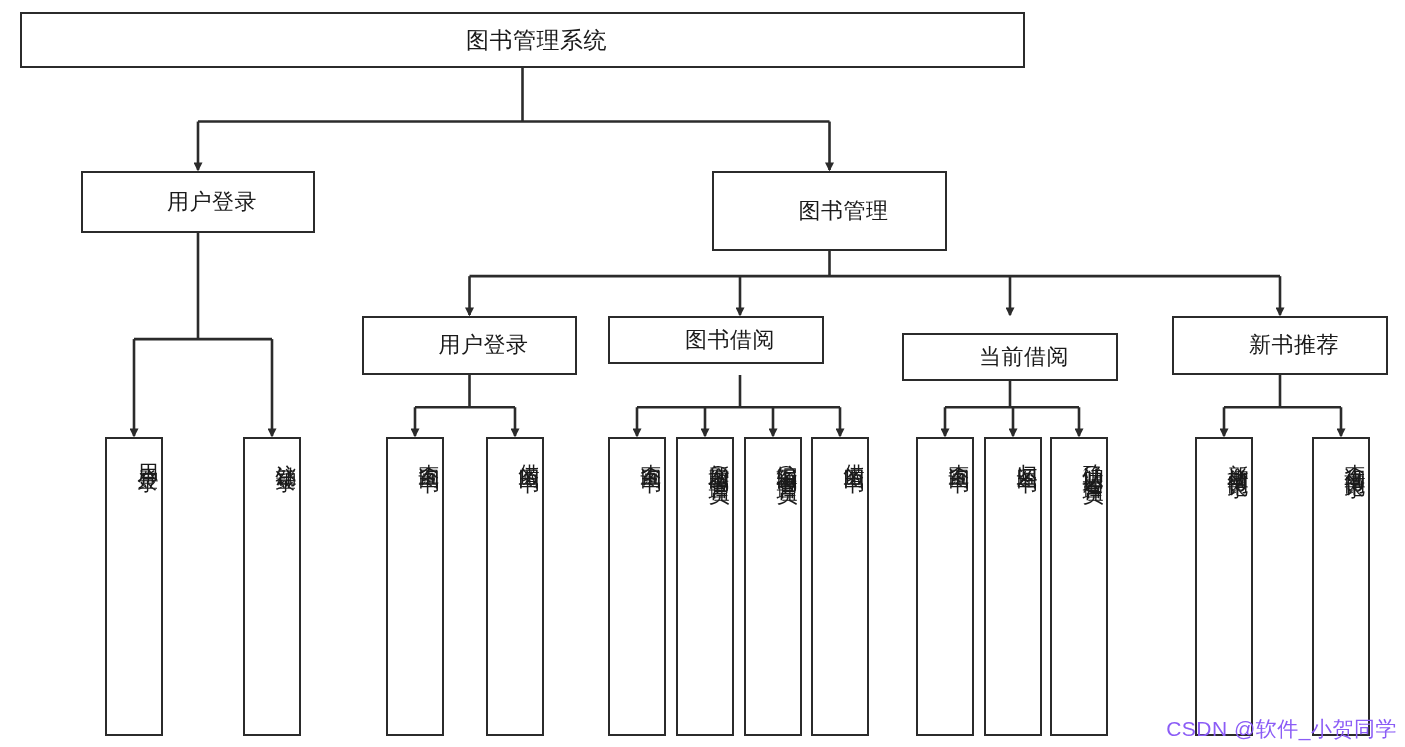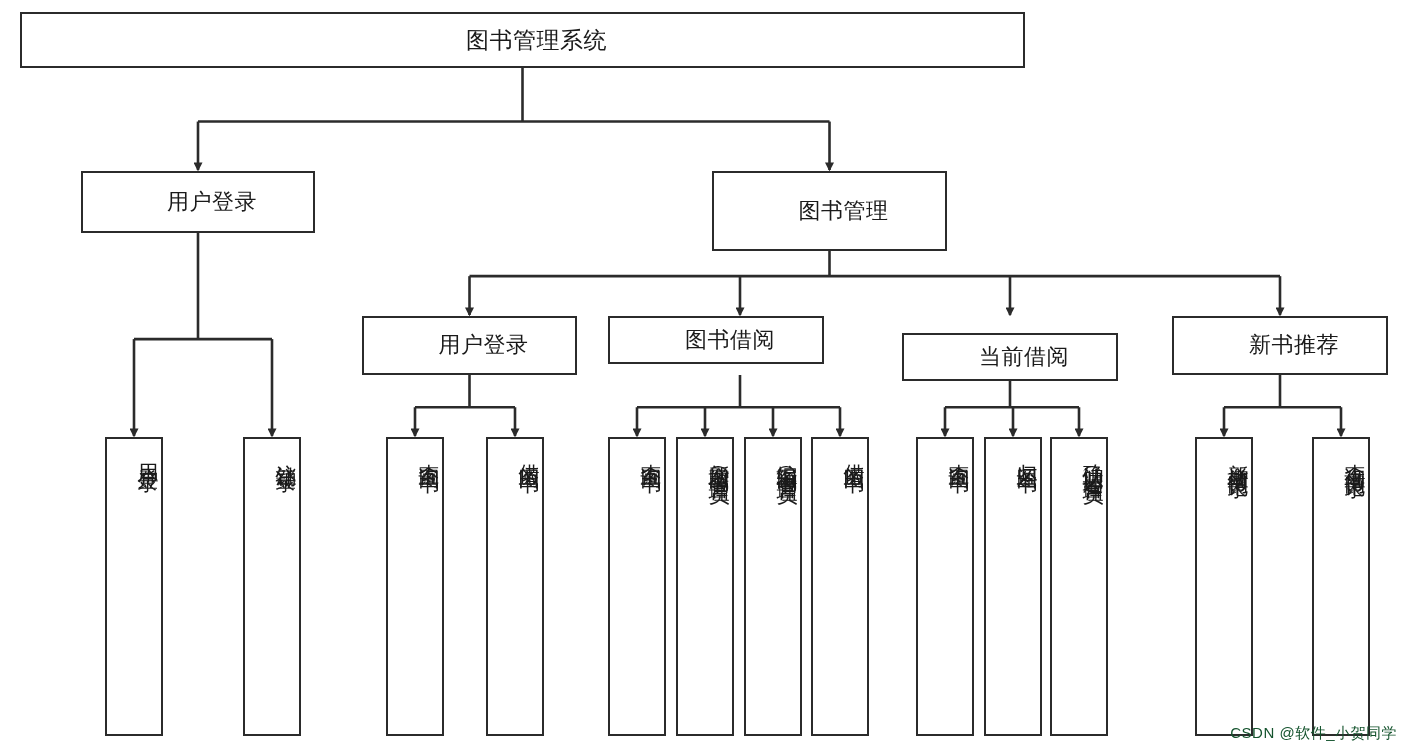--- a/index.html
+++ b/index.html
@@ -67,22 +67,22 @@
     text-align: left;
     max-height: 288px;
   }
   .node.vert.tall-text .node-label {
     max-height: 290px;
   }
   #watermark {
     position: absolute;
     right: 8px;
     bottom: 4px;
-    font-size: 15px;
-    color: #14532d;
+    font-size: 21px;
+    color: #8b5cf6;
     z-index: 5;
     white-space: nowrap;
     letter-spacing: 0.5px;
   }
 </style>
 </head>
 <body>
 
 <div id="diagram-root">
 

